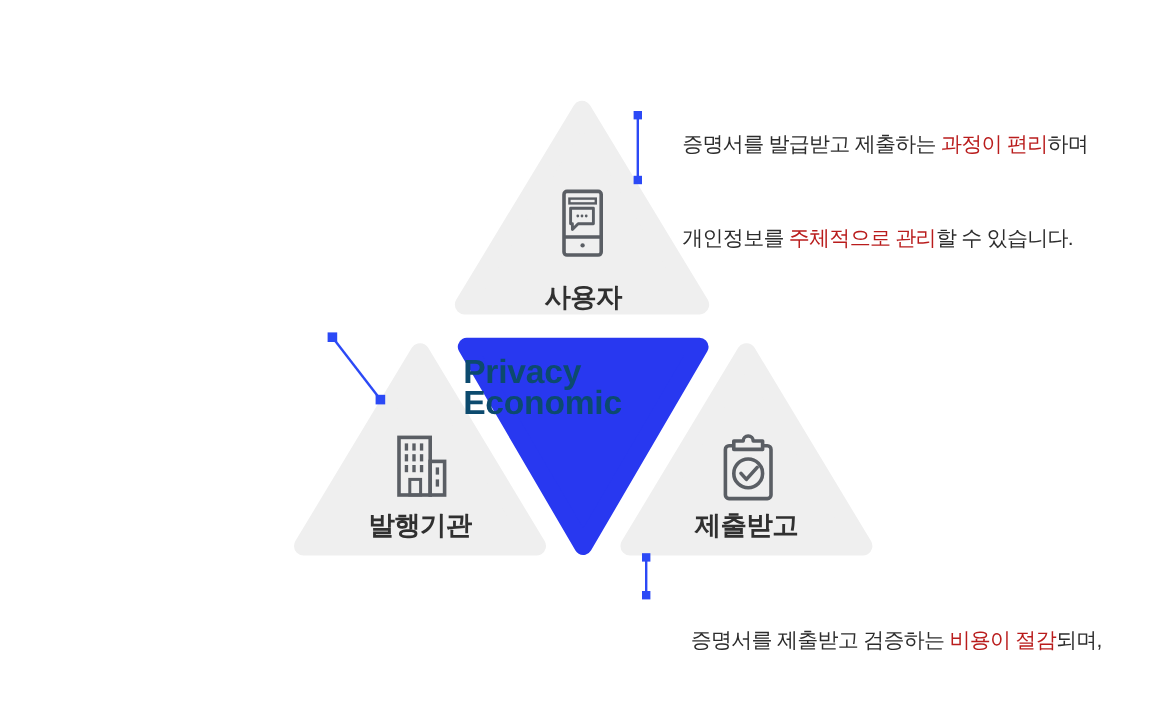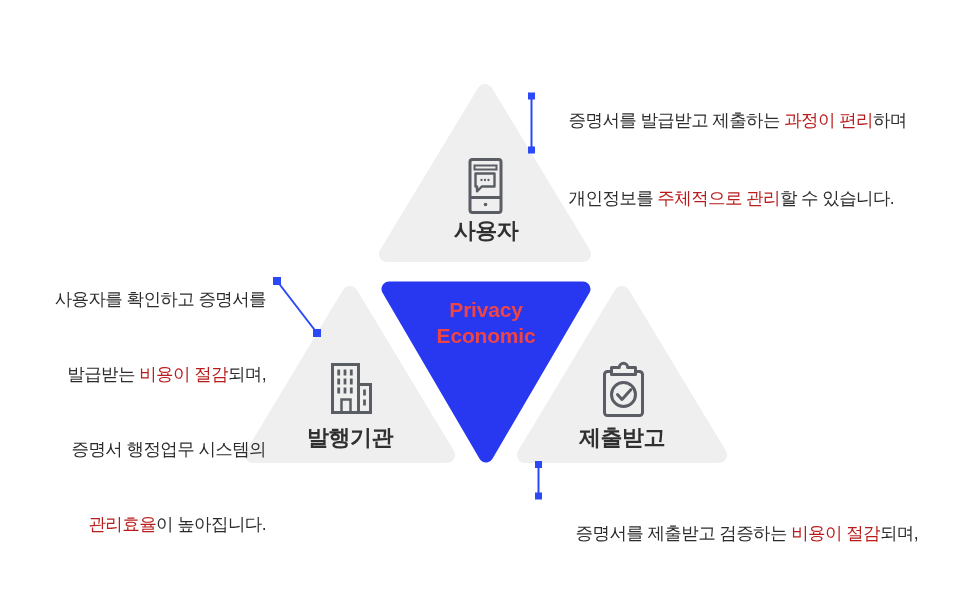--- a/index.html
+++ b/index.html
@@ -5,22 +5,22 @@
   html,body{margin:0;padding:0;background:#ffffff;}
   body{font-family:"Liberation Sans","DejaVu Sans",sans-serif;}
   .stage{position:relative;width:960px;height:590px;background:#ffffff;overflow:hidden;}
   .stage svg{position:absolute;left:0;top:0;}
 
   .node-label{
     position:absolute;width:200px;text-align:center;
     font-size:22px;font-weight:700;color:#303030;letter-spacing:-0.5px;
   }
   .center-text{
-    position:absolute;left:386px;top:297px;width:200px;text-align:center;
-    color:#ef4444;font-size:21px;font-weight:700;line-height:25.5px;letter-spacing:-0.2px;
+    position:absolute;left:386px;top:297px;width:200px;text-align:left;
+    color:#0c4a6e;font-size:28px;font-weight:700;line-height:25.5px;letter-spacing:-0.2px;
   }
   .annotation{
     position:absolute;font-size:17.5px;font-weight:500;color:#2c2c2c;letter-spacing:-0.6px;
   }
   .ann-line{white-space:pre;}
   .annotation .hl{color:#b91c1c;}
   .ann-user{left:543px;top:81px;line-height:26px;}
   .ann-issuer{left:20px;top:262px;width:246px;text-align:right;line-height:25px;}
   .ann-receiver{left:550px;top:494px;line-height:26px;}
 </style>
@@ -86,52 +86,38 @@
     </g>
 
     <g stroke="#5a5e64" fill="none">
       <rect x="604.5" y="371.5" width="38" height="44" rx="3" stroke-width="3"></rect>
       <path d="M611.5,374.5 V367.5 H619.3 A4.2,4.2 0 0 1 627.7,367.5 H635.5 V374.5 Z" fill="#efefef" stroke-width="3" stroke-linejoin="round"></path>
       <circle cx="623.5" cy="394.5" r="12" stroke-width="3"></circle>
       <path d="M617.5,394.5 l4.5,5 l9,-10" stroke-width="3" stroke-linecap="round" stroke-linejoin="round"></path>
     </g>
   </svg>
 
-  <div class="node-label" style="left:386px;top:216px;">사용자</div>
+  <div class="node-label" style="left:386px;top:233px;">사용자</div>
   <div class="node-label" style="left:250px;top:423px;">발행기관</div>
   <div class="node-label" style="left:522px;top:423px;">제출받고</div>
 
   <div class="center-text">
     <div>Privacy</div>
     <div>Economic</div>
   </div>
 
   <div class="annotation ann-user">
     <div class="ann-line">
       <span>증명서를 발급받고 제출하는 </span><span class="hl">과정이 편리</span><span>하며</span>
     </div>
     <div class="ann-line">
       <span>개인정보를 </span><span class="hl">주체적으로 관리</span><span>할 수 있습니다.</span>
     </div>
   </div>
 
-  <div class="annotation ann-issuer">
-    <div class="ann-line">
-      <span>사용자를 확인하고 증명서를</span>
-    </div>
-    <div class="ann-line">
-      <span>발급받는 </span><span class="hl">비용이 절감</span><span>되며,</span>
-    </div>
-    <div class="ann-line">
-      <span>증명서 행정업무 시스템의</span>
-    </div>
-    <div class="ann-line">
-      <span class="hl">관리효율</span><span>이 높아집니다.</span>
-    </div>
-  </div>
 
   <div class="annotation ann-receiver">
     <div class="ann-line">
       <span>증명서를 제출받고 검증하는 </span><span class="hl">비용이 절감</span><span>되며,</span>
     </div>
     <div class="ann-line">
       
     </div>
   </div>
 

